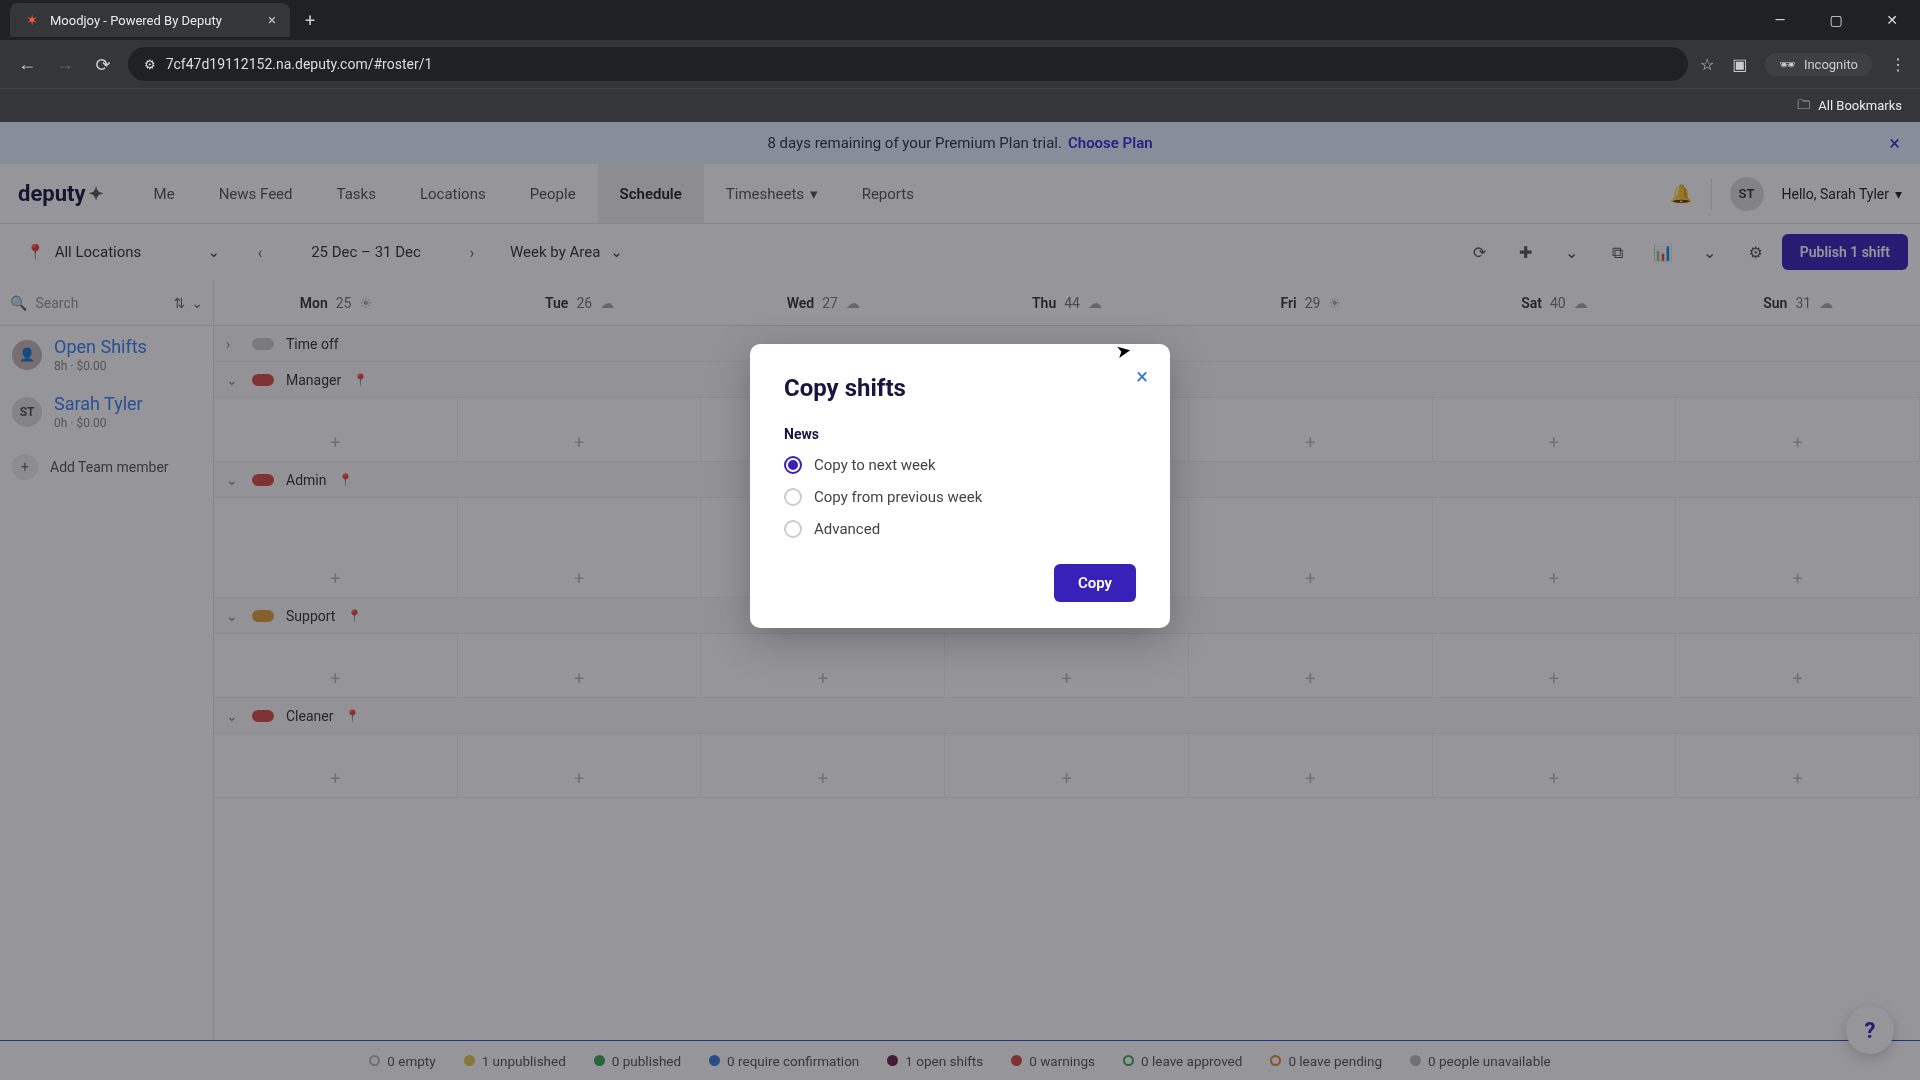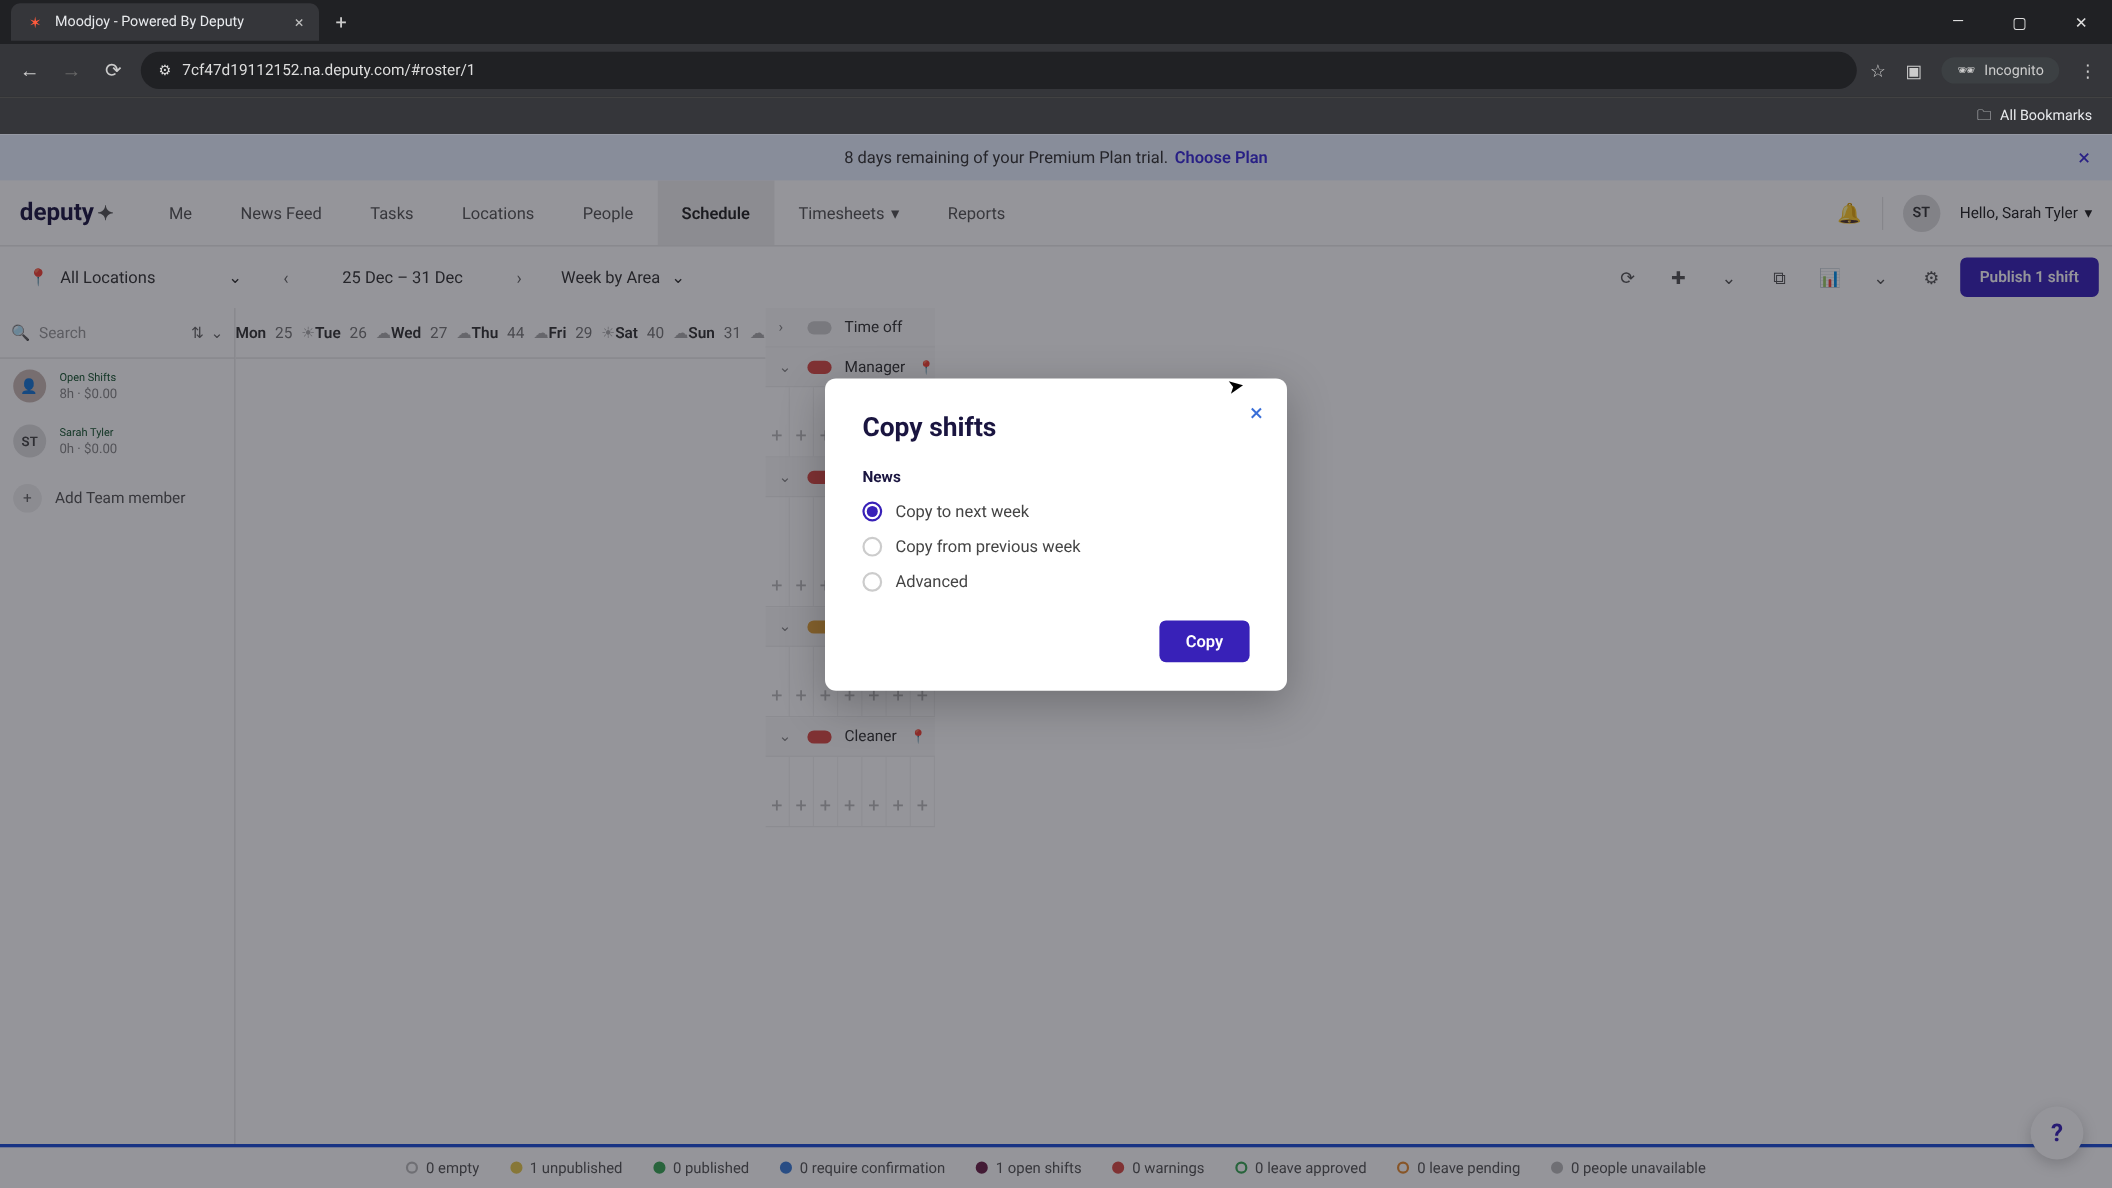--- a/index.html
+++ b/index.html
@@ -56,42 +56,42 @@
 .publish-btn { background:#3821b8; color:#fff; border-radius:6px; padding:10px 18px; font-size:14px; font-weight:600; }
 
 .schedule-grid { flex:1; display:flex; overflow:hidden; }
 .left-col { width:214px; flex-shrink:0; border-right:1px solid #e0e0e0; background:#fff; }
 .search-row { display:flex; align-items:center; height:46px; border-bottom:1px solid #e0e0e0; padding:0 10px; gap:8px; }
 .search-box { flex:1; display:flex; align-items:center; gap:8px; color:#999; font-size:14px; }
 .sort-icons { display:flex; align-items:center; gap:6px; color:#666; font-size:14px; }
 .staff-item { display:flex; align-items:center; gap:12px; padding:10px 12px; }
 .staff-avatar { width:30px; height:30px; border-radius:50%; background:#c9b8b3; display:flex; align-items:center; justify-content:center; color:#fff; font-size:13px; }
 .staff-avatar.st { background:#dedede; color:#444; font-weight:600; font-size:12px; }
-.staff-name { font-size:10px; color:#14532d; }
+.staff-name { font-size:18px; color:#3b82f6; }
 .staff-meta { font-size:12px; color:#888; margin-top:2px; }
 .add-member { display:flex; align-items:center; gap:12px; padding:14px 12px; color:#555; font-size:14px; }
 .add-plus { width:26px; height:26px; border-radius:50%; background:#eee; display:flex; align-items:center; justify-content:center; color:#666; }
 
-.grid-main { flex:1; overflow:hidden; display:flex; flex-direction:row; }
+.grid-main { flex:1; overflow:hidden; display:flex; flex-direction:column; }
 .day-headers { display:flex; height:46px; border-bottom:1px solid #e0e0e0; }
 .day-head { flex:1; display:flex; align-items:center; justify-content:center; gap:8px; font-size:14px; color:#333; }
 .day-head .dow { font-weight:600; }
 .day-head .dnum { color:#777; }
 .weather { color:#aaa; font-size:14px; }
 .section-row { display:flex; height:36px; border-bottom:1px solid #eee; align-items:center; padding-left:12px; gap:12px; background:#fafafa; font-size:14px; color:#333; }
 .caret { color:#888; width:14px; }
 .pill { width:22px; height:12px; border-radius:6px; }
 .pill.grey{background:#ccc;} .pill.red{background:#d94b45;} .pill.orange{background:#e2a23a;}
 .pin-sm { color:#aaa; font-size:12px; }
 .cells-row { display:flex; height:64px; border-bottom:1px solid #eee; }
 .cells-row.tall { height:100px; }
 .cell { flex:1; display:flex; align-items:flex-end; justify-content:center; padding-bottom:8px; border-right:1px solid #f3f3f3; }
 .plus-cell { color:#bbb; font-size:18px; }
 
-.footer-bar { height:40px; border-top:3px solid #1d4ed8; display:flex; align-items:center; justify-content:center; gap:28px; font-size:13.5px; color:#555; padding:0 10px; flex-wrap:nowrap; }
+.footer-bar { height:40px; border-top:1px solid #1d4ed8; display:flex; align-items:center; justify-content:center; gap:28px; font-size:13.5px; color:#555; padding:0 10px; flex-wrap:nowrap; }
 .stat { display:flex; align-items:center; gap:7px; white-space:nowrap; }
 .dot { width:11px; height:11px; border-radius:50%; border:2px solid #bbb; }
 .dot.fill-yellow{background:#e6c84d;border-color:#e6c84d;}
 .dot.fill-green{background:#3aa655;border-color:#3aa655;}
 .dot.fill-blue{background:#3b7dd8;border-color:#3b7dd8;}
 .dot.fill-dark{background:#6b2148;border-color:#6b2148;}
 .dot.fill-red{background:#d94b45;border-color:#d94b45;}
 .dot.ring-green{border-color:#3aa655;}
 .dot.ring-orange{border-color:#e68a2e;}
 .dot.fill-grey{background:#bbb;border-color:#bbb;}

